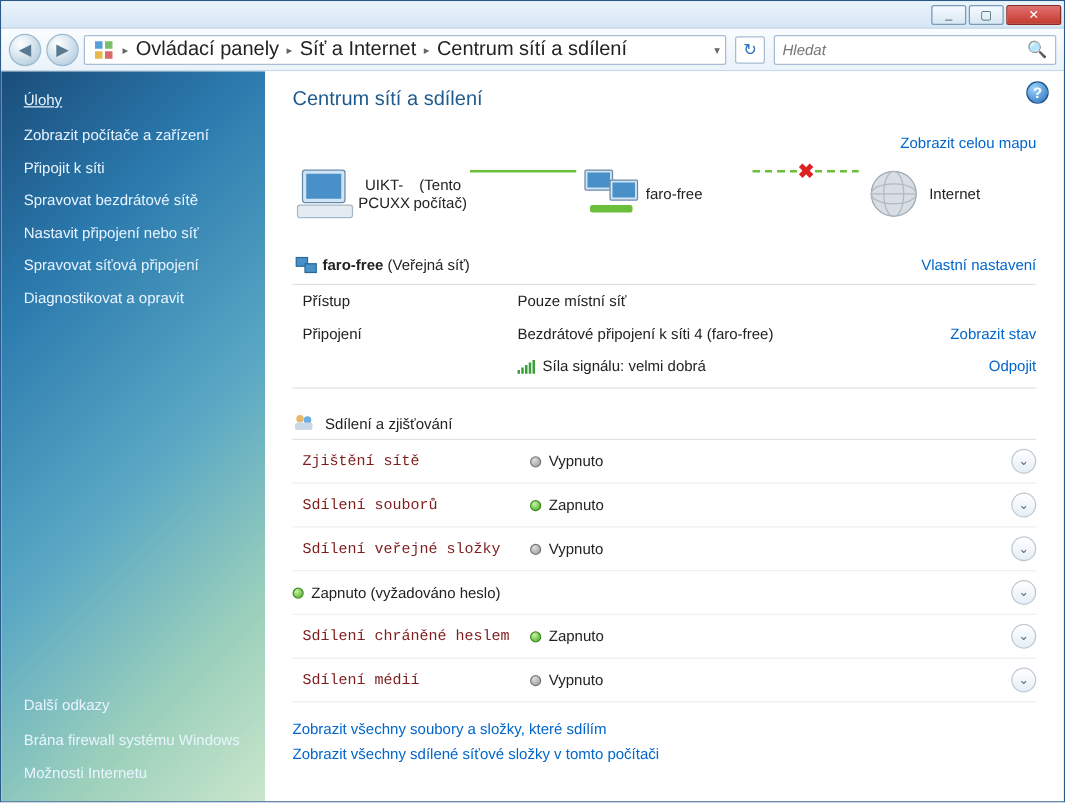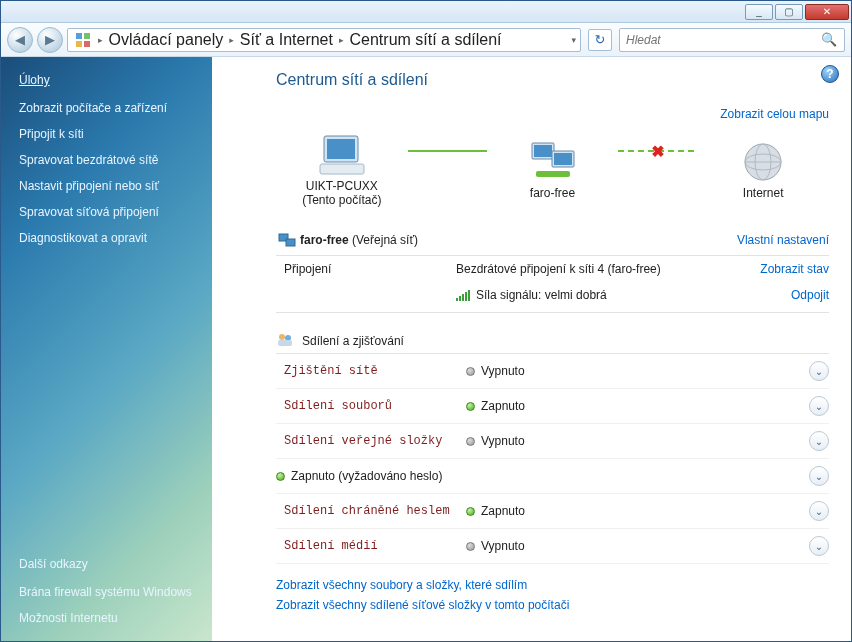--- a/index.html
+++ b/index.html
@@ -16,37 +16,37 @@
 .addrwrap { flex: 1; display: flex; align-items: center; border: 1px solid #a6bdd3; background: #fff; height: 24px; border-radius: 2px; padding: 0 2px; }
 .addricon { width: 18px; height: 18px; margin: 0 4px; display: flex; align-items: center; justify-content: center; font-size: 12px; }
 .crumb { font-size: 16px; color: #222; padding: 0 4px; display: flex; align-items: center; height: 100%; cursor: pointer; white-space: nowrap; }
 .crumbarrow { font-size: 9px; color: #666; padding: 0 2px; cursor: pointer; }
 .addrend { margin-left: auto; display: flex; align-items: center; }
 .refreshbtn { width: 24px; height: 22px; border: 1px solid #a6bdd3; background: #fff; display: flex; align-items: center; justify-content: center; color: #2a6db7; font-size: 13px; cursor: pointer; border-radius: 2px; margin-left: 3px; }
 .searchwrap { width: 226px; height: 24px; border: 1px solid #a6bdd3; background: #fff; display: flex; align-items: center; padding: 0 6px; margin-left: 3px; border-radius: 2px; }
 .searchwrap input { flex: 1; border: none; outline: none; font-size: 12px; font-style: italic; color: #6a7a88; }
 .searchicon { font-size: 13px; color: #3a6ea8; cursor: pointer; }
 
-.body { flex: 1; display: flex; overflow: hidden; gap: 42px; }
+.body { flex: 1; display: flex; overflow: hidden; }
 
 .sidebar { width: 211px; background: linear-gradient(135deg, #1a4d7a 0%, #2b7aae 25%, #5aa8c4 55%, #9cd0bb 80%, #c9e6cc 100%); color: #fff; display: flex; flex-direction: column; padding: 10px 0 0 0; }
 .sidebar .heading { font-size: 12px; padding: 6px 18px 8px 18px; color: #e8f4ff; }
 .sidebar .item { font-size: 12px; padding: 6px 18px; color: #e8f4ff; cursor: pointer; }
 .sidebar .spacer { flex: 1; }
 
 .content { flex: 1; background: #fff; padding: 14px 22px 10px 22px; overflow-y: auto; position: relative; }
 .helpicon { position: absolute; top: 8px; right: 12px; width: 18px; height: 18px; border-radius: 50%; background: radial-gradient(circle at 35% 30%, #9ed4ff, #2a6db7); color: #fff; display: flex; align-items: center; justify-content: center; font-size: 12px; font-weight: bold; cursor: pointer; border: 1px solid #1b558e; }
 
 .pagetitle { color: #1e5a8e; font-size: 16px; font-weight: normal; margin-bottom: 18px; }
 
 .maprow { display: flex; justify-content: flex-end; margin-bottom: 4px; }
 .link { color: #0066cc; font-size: 12px; cursor: pointer; }
 
 .netmap { display: flex; align-items: center; justify-content: center; gap: 0; margin: 10px 0 20px 0; }
-.mapnode { display: flex; flex-direction: column; align-items: center; width: 150px; font-size: 12px; color: #222; text-align: center; }
+.mapnode { display: flex; flex-direction: row; align-items: center; width: 150px; font-size: 12px; color: #222; text-align: center; }
 .mapnode .iconbox { width: 56px; height: 48px; display: flex; align-items: center; justify-content: center; }
 .mapconn { width: 90px; height: 2px; background: #6bbf3a; position: relative; top: -18px; }
 .mapconn.broken { background: repeating-linear-gradient(90deg, #6bbf3a 0 6px, transparent 6px 10px); }
 .mapconn .redx { position: absolute; left: 50%; top: 50%; transform: translate(-50%,-50%); width: 16px; height: 16px; display: flex; align-items: center; justify-content: center; color: #d22; font-weight: bold; font-size: 16px; }
 
 .section { margin-top: 10px; }
 .sechdr { display: flex; padding: 6px 0; border-bottom: 1px solid #e2e2e2; }
 .sechdr .secicon { width: 24px; display: flex; align-items: center; justify-content: center; font-size: 14px; }
 .sechdr .sectitle { font-size: 12px; font-weight: bold; color: #222; }
 .sechdr .secsub { font-size: 12px; color: #222; font-weight: normal; }
@@ -194,20 +194,24 @@
             <svg width="20" height="16">
                 <rect x="1" y="1" width="9" height="7" fill="#4a90c8" stroke="#2a6a9a"></rect>
                 <rect x="8" y="6" width="9" height="7" fill="#4a90c8" stroke="#2a6a9a"></rect>
               </svg>
           </span>
           <span class="sectitle"><span>faro-free</span> <span class="secsub">(Veřejná síť)</span></span>
           <span class="seclink link">Vlastní nastavení</span>
         </div>
 
         <div class="proprow">
+          <div class="pkey">Přístup</div>
+          <div class="pval">Pouze místní síť</div>
+        </div>
+        <div class="proprow">
           <div class="pkey">Připojení</div>
           <div class="pval">
             <span>Bezdrátové připojení k síti 4 (faro-free)</span>
             <span class="plink link">Zobrazit stav</span>
           </div>
         </div>
         <div class="proprow">
           <div class="pkey"></div>
           <div class="pval">
             <span class="signalicon">

